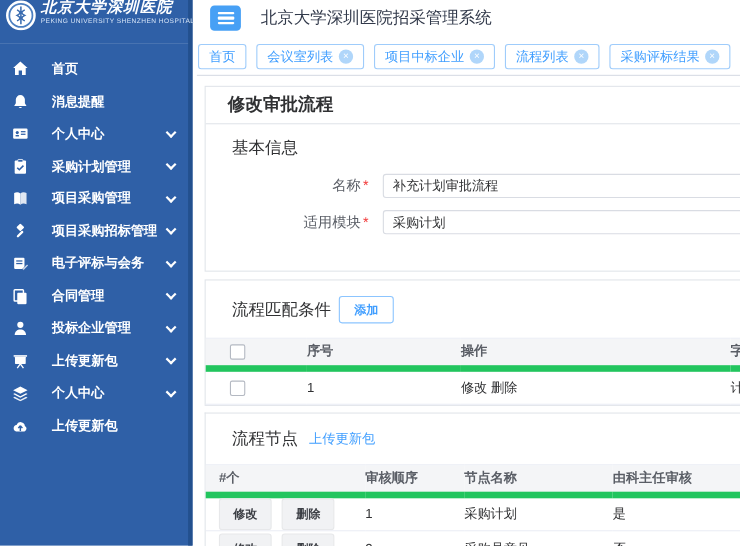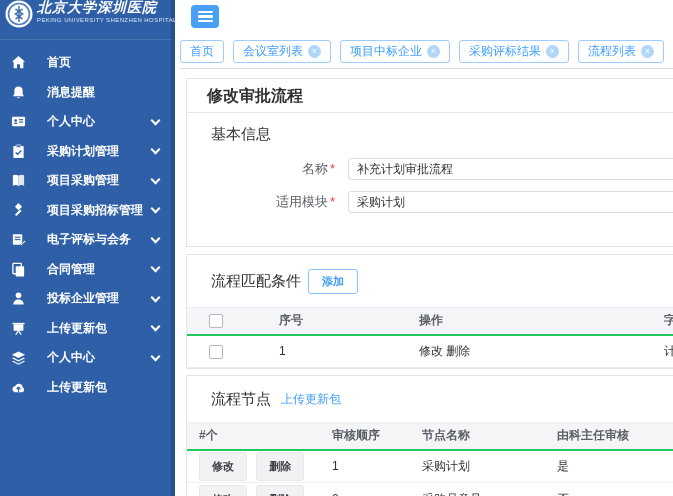--- a/index.html
+++ b/index.html
@@ -63,21 +63,21 @@
 
   .card2 { margin-top:7px; }
   .sec-head-row { display:flex; align-items:center; padding:14px 0 0 24px; }
   .btn-add { margin-left:7px; padding:4px 13px; font-size:11px; font-weight:bold;
     color:#409eff; background:#fff; border:1px solid #8cc5ff; border-radius:3px; cursor:pointer; }
   .link-add { margin-left:10px; font-size:12px; color:#409eff; cursor:pointer; }
 
   table { border-collapse:collapse; width:100%; table-layout:fixed; }
   .tbl { margin-top:13px; }
   .tbl th { background:#f4f5f7; height:27px; font-size:12px; font-weight:bold;
-    color:#5a5e66; text-align:left; border-top:1px solid #ebeef5; border-bottom:2px solid #22c55e; }
+    color:#5a5e66; text-align:left; border-top:1px solid #ebeef5; border-bottom:6px solid #22c55e; }
   .tbl td { height:33px; font-size:12px; color:#303133; border-bottom:1px solid #ebeef5;
     white-space:nowrap; overflow:hidden; }
   .cb { width:14px; height:14px; border:1px solid #b4b9c2; border-radius:2px;
     background:#fff; display:inline-block; vertical-align:middle; cursor:pointer; }
   .c-check { width:92px; padding-left:22px; }
   .mt-c2 { width:140px; } .mt-c3 { width:245px; }
   .nd-c1 { width:145px; padding-left:12px; }
   .nd-c2 { width:90px; } .nd-c3 { width:135px; }
   .mini-btn { display:inline-block; padding:6px 12px; background:#f1f2f4;
     border:1px solid #e7e8ea; border-radius:3px; font-size:11px; font-weight:bold;
@@ -244,40 +244,41 @@
 
   </div>
 </div>
 
 <div class="topbar">
   <div class="hamburger">
     <i></i>
       <i></i>
       <i></i>
   </div>
+  <div class="sys-title">北京大学深圳医院招采管理系统</div>
 </div>
 
 <div class="tabbar">
   <span class="tab">
     <span>首页</span>
   </span>
   <span class="tab">
     <span>会议室列表</span>
     <span class="x"></span>
   </span>
   <span class="tab">
     <span>项目中标企业</span>
     <span class="x"></span>
   </span>
   <span class="tab">
+    <span>流程列表</span>
+    <span class="x"></span>
+  </span>
+  <span class="tab">
     <span>采购评标结果</span>
-    <span class="x"></span>
-  </span>
-  <span class="tab">
-    <span>流程列表</span>
     <span class="x"></span>
   </span>
 
 </div>
 
 <div class="content">
 
   <div class="card card1">
     <div class="page-title">修改审批流程</div>
     <div class="sec">

